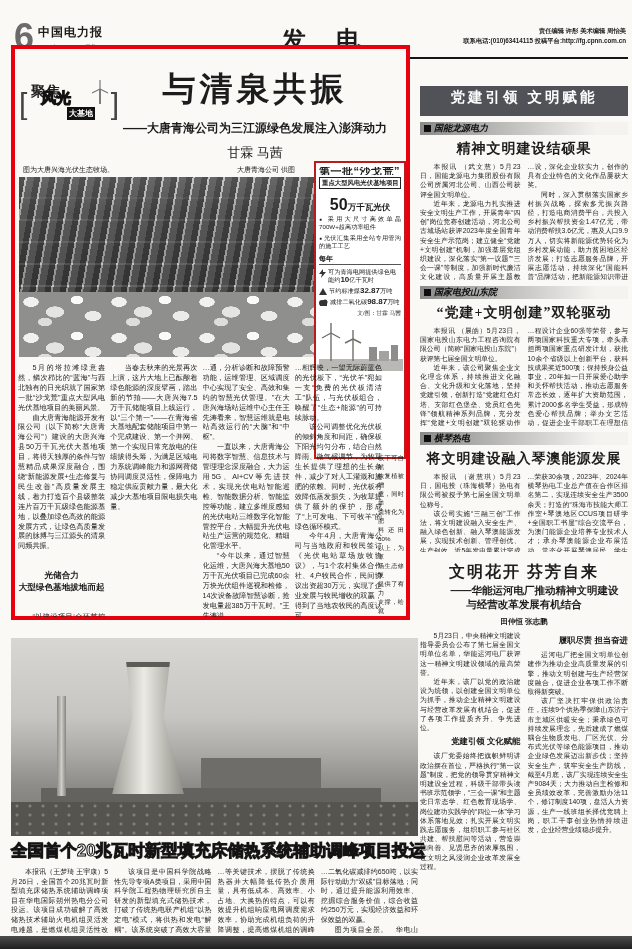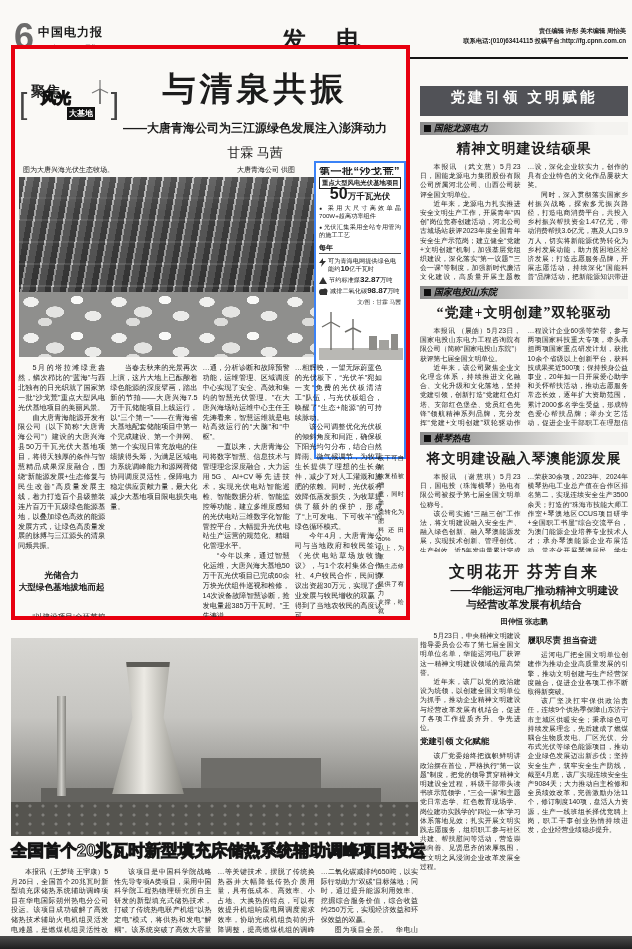--- a/index.html
+++ b/index.html
@@ -39,24 +39,24 @@
      repeating-linear-gradient(to bottom, transparent 0 20px, rgba(235,235,235,.9) 20px 22px),
      linear-gradient(to bottom,#e9e9e9,#9d9d9d 30%,#6f6f6f)}
   .photo .sheep{height:36%;background-color:#8f8f8d;background-image:
      radial-gradient(ellipse 11px 7px at 12px 10px,#f1f1ef 68%,transparent 72%),
      radial-gradient(ellipse 13px 8px at 36px 20px,#e4e4e2 68%,transparent 72%),
      radial-gradient(ellipse 9px 6px at 58px 8px,#fafaf8 68%,transparent 72%),
      radial-gradient(ellipse 12px 7px at 74px 24px,#ebebe9 68%,transparent 72%),
      radial-gradient(ellipse 10px 6px at 26px 30px,#dddddb 68%,transparent 72%);
      background-size:88px 36px;background-repeat:repeat}
 
-  .infographic{position:absolute;right:0;top:112px;width:92px;height:298px;border:2px solid #3b82f6;background:#fff;padding:4px 3px 0;font-size:6.2px;line-height:8px}
+  .infographic{position:absolute;right:0;top:112px;width:92px;height:298px;border:2px solid #b91c1c;background:#fff;padding:4px 3px 0;font-size:6.2px;line-height:8px}
   .ig-title{font-size:11px;font-weight:900;letter-spacing:.5px;white-space:nowrap;overflow:hidden}
   .ig-strip{border:1px solid #222;font-weight:900;font-size:6.4px;padding:1px 2px;margin-top:2px;white-space:nowrap;overflow:hidden}
-  .ig-kw{text-align:center;margin:1px 0 3px;font-weight:900}
+  .ig-kw{text-align:center;margin:12px 0 3px;font-weight:900}
   .ig-kw .num{font-size:16px}
   .ig-kw .unit{font-size:8.5px}
   .ig-bullet{margin-top:3px;text-align:justify}
   .ig-bullet::before{content:"● ";font-size:5px}
   .ig-year{font-weight:900;font-size:7px;border-bottom:1px solid #555;margin-top:5px;padding-bottom:1px}
   .ig-item{display:flex;gap:2px;margin-top:3px;align-items:flex-start}
   .ig-item svg{flex:0 0 auto;margin-top:1px}
   .ig-item b{font-size:8px}
   .ig-credit{margin-top:3px;text-align:right;font-size:5.8px;color:#333}
   .ig-art{display:block;margin-top:2px}
@@ -86,21 +86,21 @@
   .banner{height:30px;background:#515257;color:#fff;font-weight:900;font-size:14.5px;text-align:center;line-height:22px;letter-spacing:3px}
   .tag{margin-top:6px;height:13px;background:linear-gradient(90deg,#8a8a8a,#f4f3f0 85%);display:flex;align-items:center;font-size:9px;font-weight:900;font-style:italic;padding-left:4px;color:#0e0e0e}
   .tag::before{content:"";width:7px;height:7px;background:#0e0e0e;margin-right:3px;flex:0 0 auto}
   .r-title{font-family:"Liberation Serif",serif;font-weight:900;font-size:14px;text-align:center;margin-top:5px;letter-spacing:1px}
   .r-body{display:flex;gap:7px;font-size:6.8px;line-height:9.2px;text-align:justify;margin-top:4px}
   .r-col{flex:1;overflow:hidden}
   .h1{height:118px}.h2{height:100px}.h3{height:80px}.h4{height:328px}
   .r-title4{font-family:"Liberation Serif",serif;font-weight:900;font-size:16px;text-align:center;margin-top:10px;letter-spacing:2px}
   .r-subtitle{font-weight:900;font-size:10.5px;line-height:14px;padding:0 6px;text-align:center;text-indent:2em}
   .r-byline{text-align:center;font-size:7.5px;font-weight:700;margin-top:6px}
-  .rsub{font-weight:900;text-align:left;font-size:8.4px;margin:5px 0;text-indent:0}
+  .rsub{font-weight:900;text-align:right;font-size:8.4px;margin:5px 0;text-indent:0}
 
   .bottom-bar{position:absolute;left:0;right:0;top:936px;height:13px;background:linear-gradient(#4c4c4c,#1f1f1f)}
 </style>
 </head>
 <body>
 
 <div class="page">
 
   <div class="header">
     <div class="masthead">

